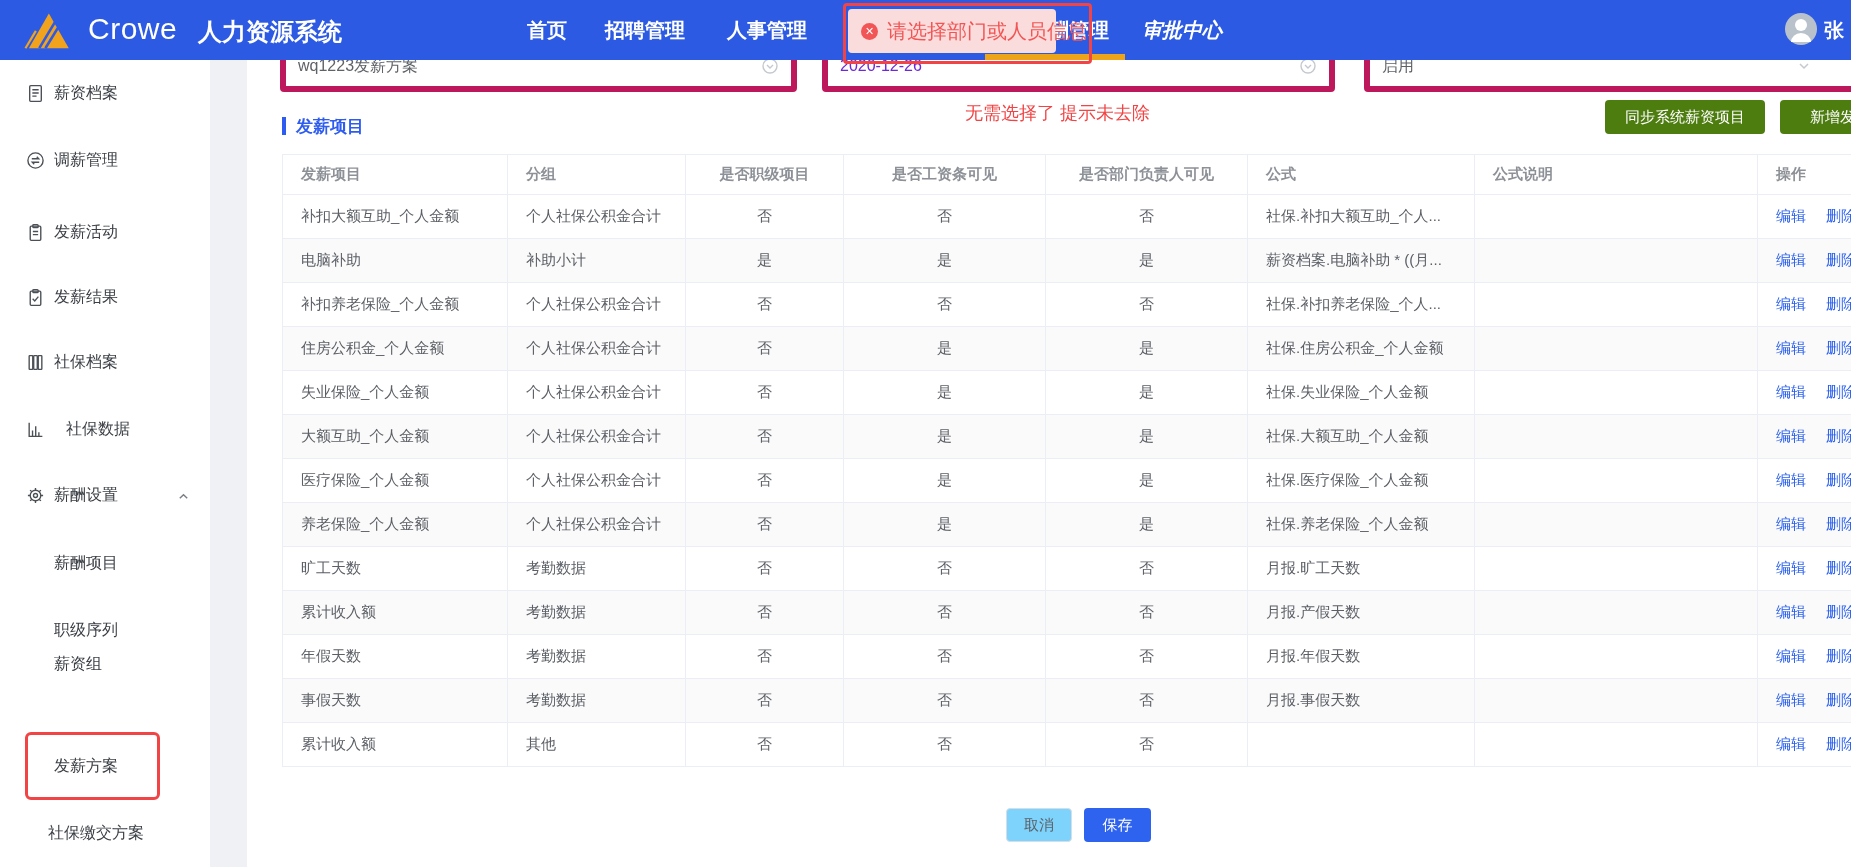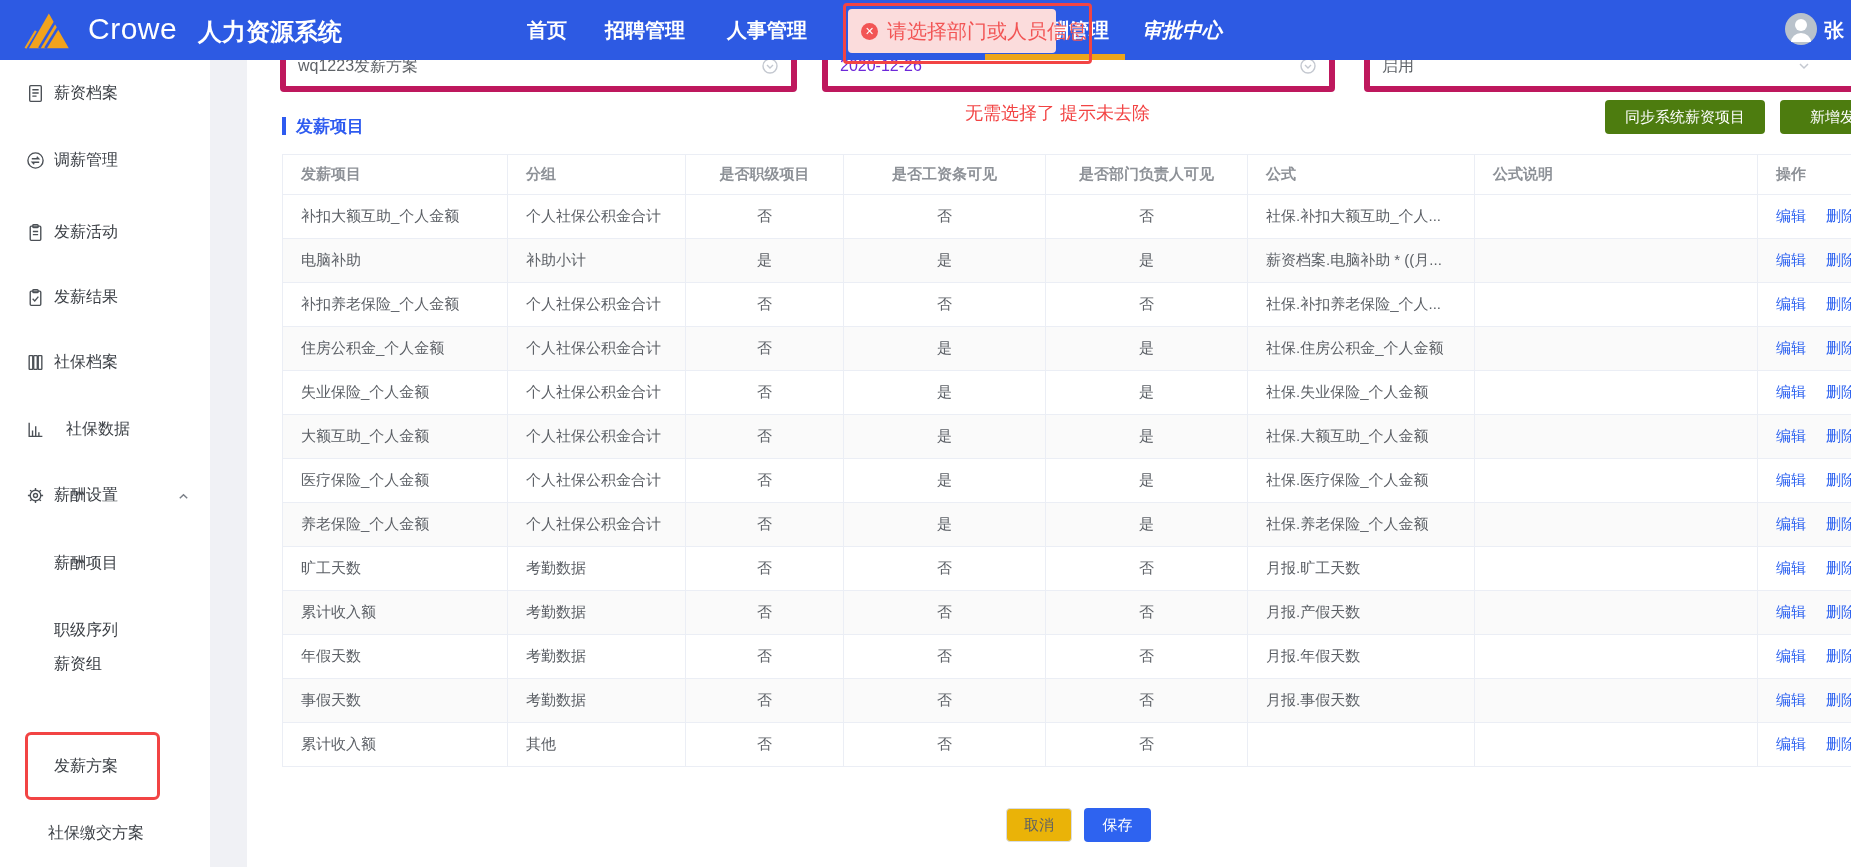--- a/index.html
+++ b/index.html
@@ -57,21 +57,21 @@
   .pay-table { position:absolute; left:282px; top:154px; border-collapse:collapse; table-layout:fixed;
     width:1640px; background:#fff; }
   .pay-table th, .pay-table td { border:1px solid #ebeef5; overflow:hidden; white-space:nowrap; }
   .pay-table th { height:40px; color:#8d9197; font-size:15px; font-weight:bold; text-align:left; padding:0 0 0 18px; }
   .pay-table td { height:44px; color:#5c6066; font-size:15px; padding:0 0 0 18px; }
   .pay-table th.c, .pay-table td.c { text-align:center; padding:0; }
   .pay-table tbody tr:nth-child(even) td { background:#fafafa; }
   .op-link { color:#2e63f0; text-decoration:none; margin-right:20px; cursor:pointer; }
 
   
-  .btn-cancel { position:absolute; left:1006px; top:808px; width:66px; height:34px; background:#eab308;
+  .btn-cancel { position:absolute; left:1006px; top:808px; width:66px; height:34px; background:#7dd3fc;
     border:1px solid #d8dce4; border-radius:4px; color:#5c6066; font-size:15px; cursor:pointer; }
   .btn-save { position:absolute; left:1084px; top:808px; width:67px; height:34px; background:#2e63f0;
     border:none; border-radius:4px; color:#fff; font-size:15px; cursor:pointer; }
 </style>
 </head>
 <body>
 
 <div class="navbar">
   <span class="brand-logo">
     <svg width="52" height="44" viewBox="0 0 60 46">

